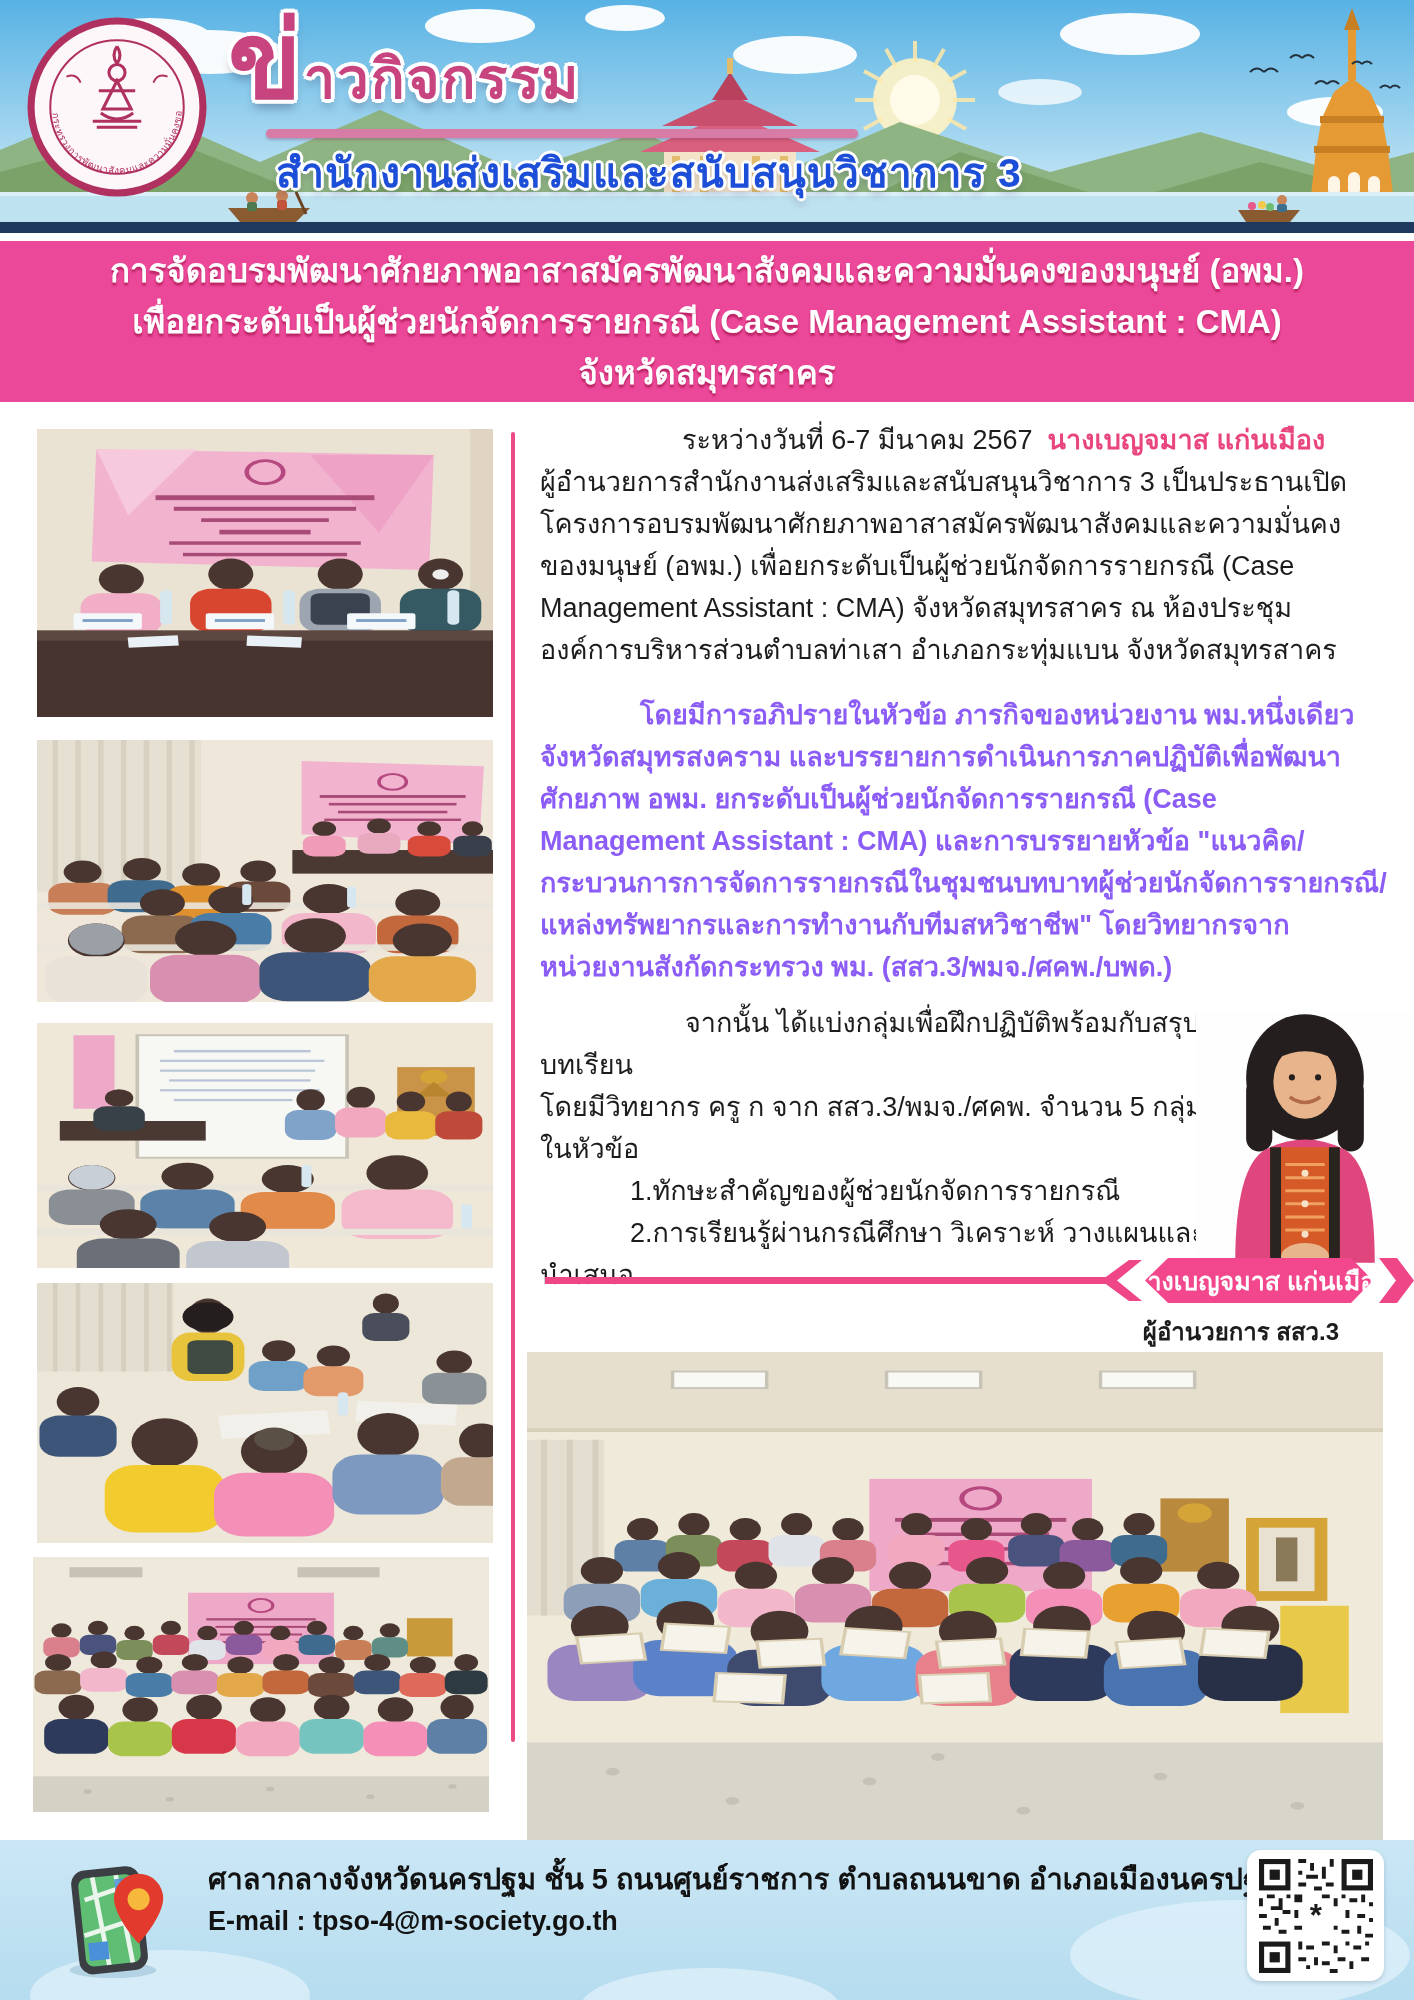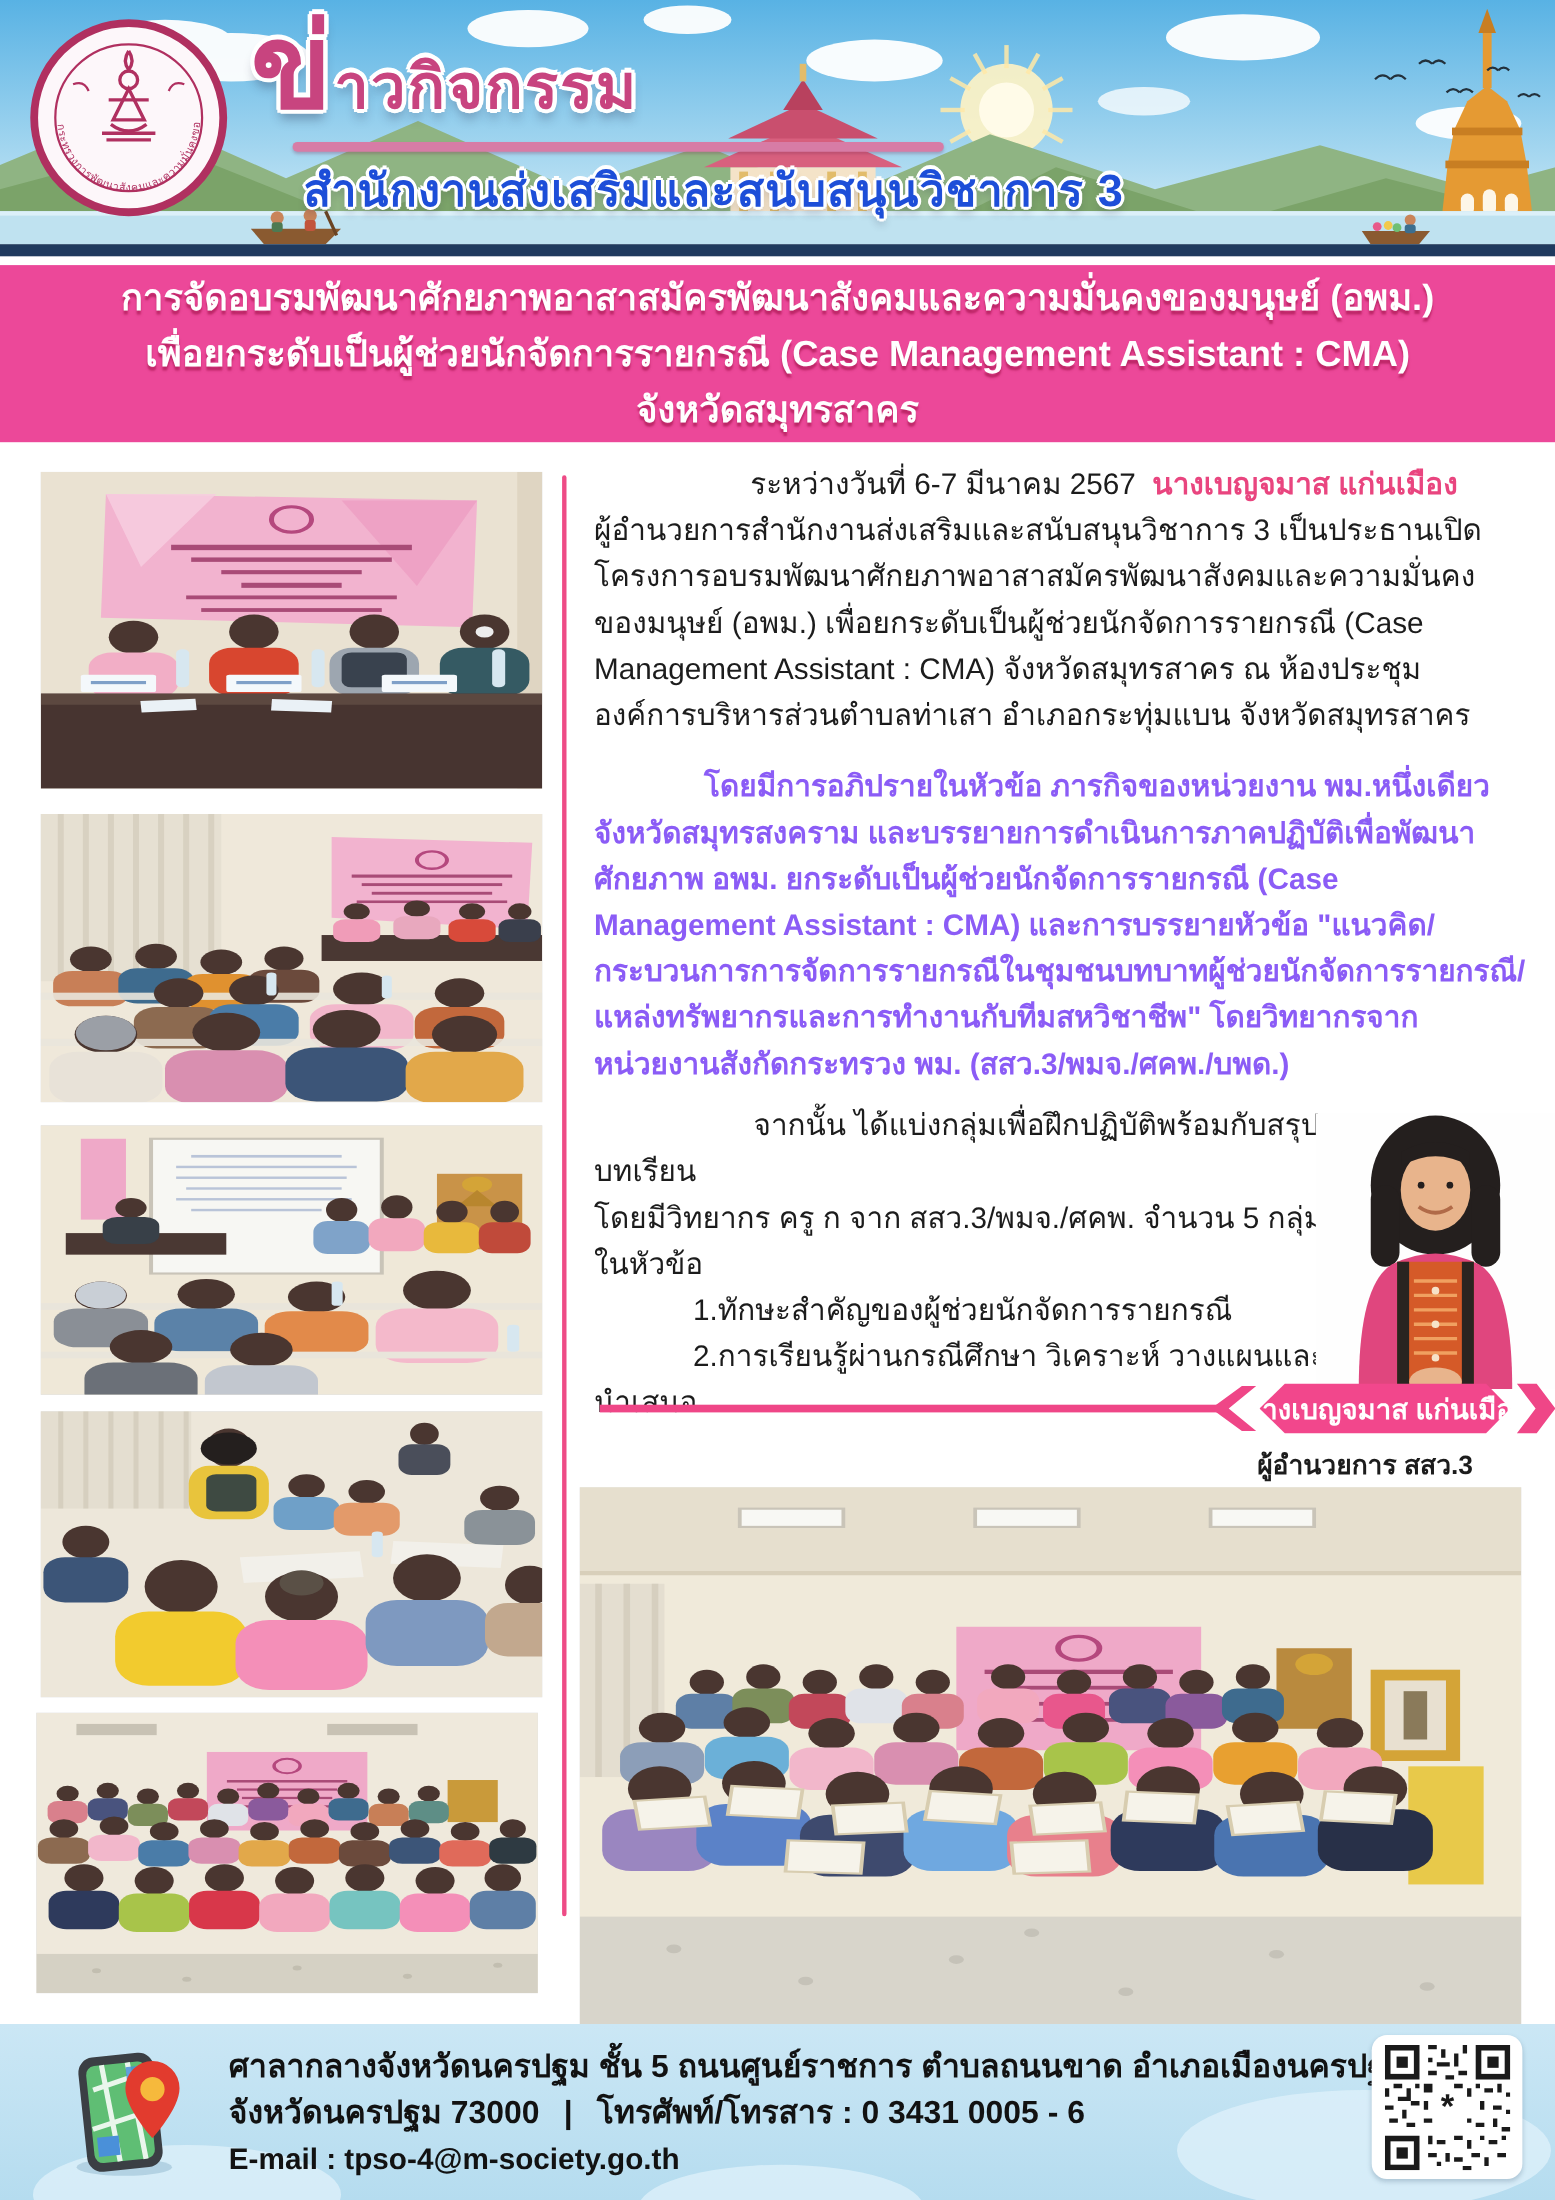--- a/index.html
+++ b/index.html
@@ -589,23 +589,20 @@
           <rect x="18.5" y="44" width="10" height="9" fill="#4A90D9"></rect>
           <rect x="35" y="13" width="8" height="8" fill="#4A90D9" opacity=".85"></rect>
         </g>
         <path d="M45 10 a12.5 12.5 0 0 1 12.5 12.5 c0 9.5 -12.5 23 -12.5 23 c0 0 -12.5 -13.5 -12.5 -23 A12.5 12.5 0 0 1 45 10 z" fill="#E23B2E"></path>
         <circle cx="45" cy="23" r="5.6" fill="#F6B93C"></circle>
       </svg>
     </div>
 
     <div class="footer-text">
       <div class="fl">ศาลากลางจังหวัดนครปฐม ชั้น 5 ถนนศูนย์ราชการ ตำบลถนนขาด อำเภอเมืองนครปฐม</div>
-      <div class="fl">
-        <span>จังหวัดนครปฐม 73000</span><span class="sep">|</span><span>โทรศัพท์/โทรสาร : 0 3431 0005 - 6</span>
-      </div>
       <div class="email">E-mail : tpso-4@m-society.go.th</div>
     </div>
 
     <div class="qr">
       <svg viewBox="0 0 29 29">
         <rect width="29" height="29" fill="#ffffff"></rect>
         <g fill="#1A1A1A">
           <path d="M0 0h8v8h-8z"></path>
             <rect x="1.3" y="1.3" width="5.4" height="5.4" fill="#fff"></rect>
             <rect x="2.7" y="2.7" width="2.6" height="2.6"></rect>

